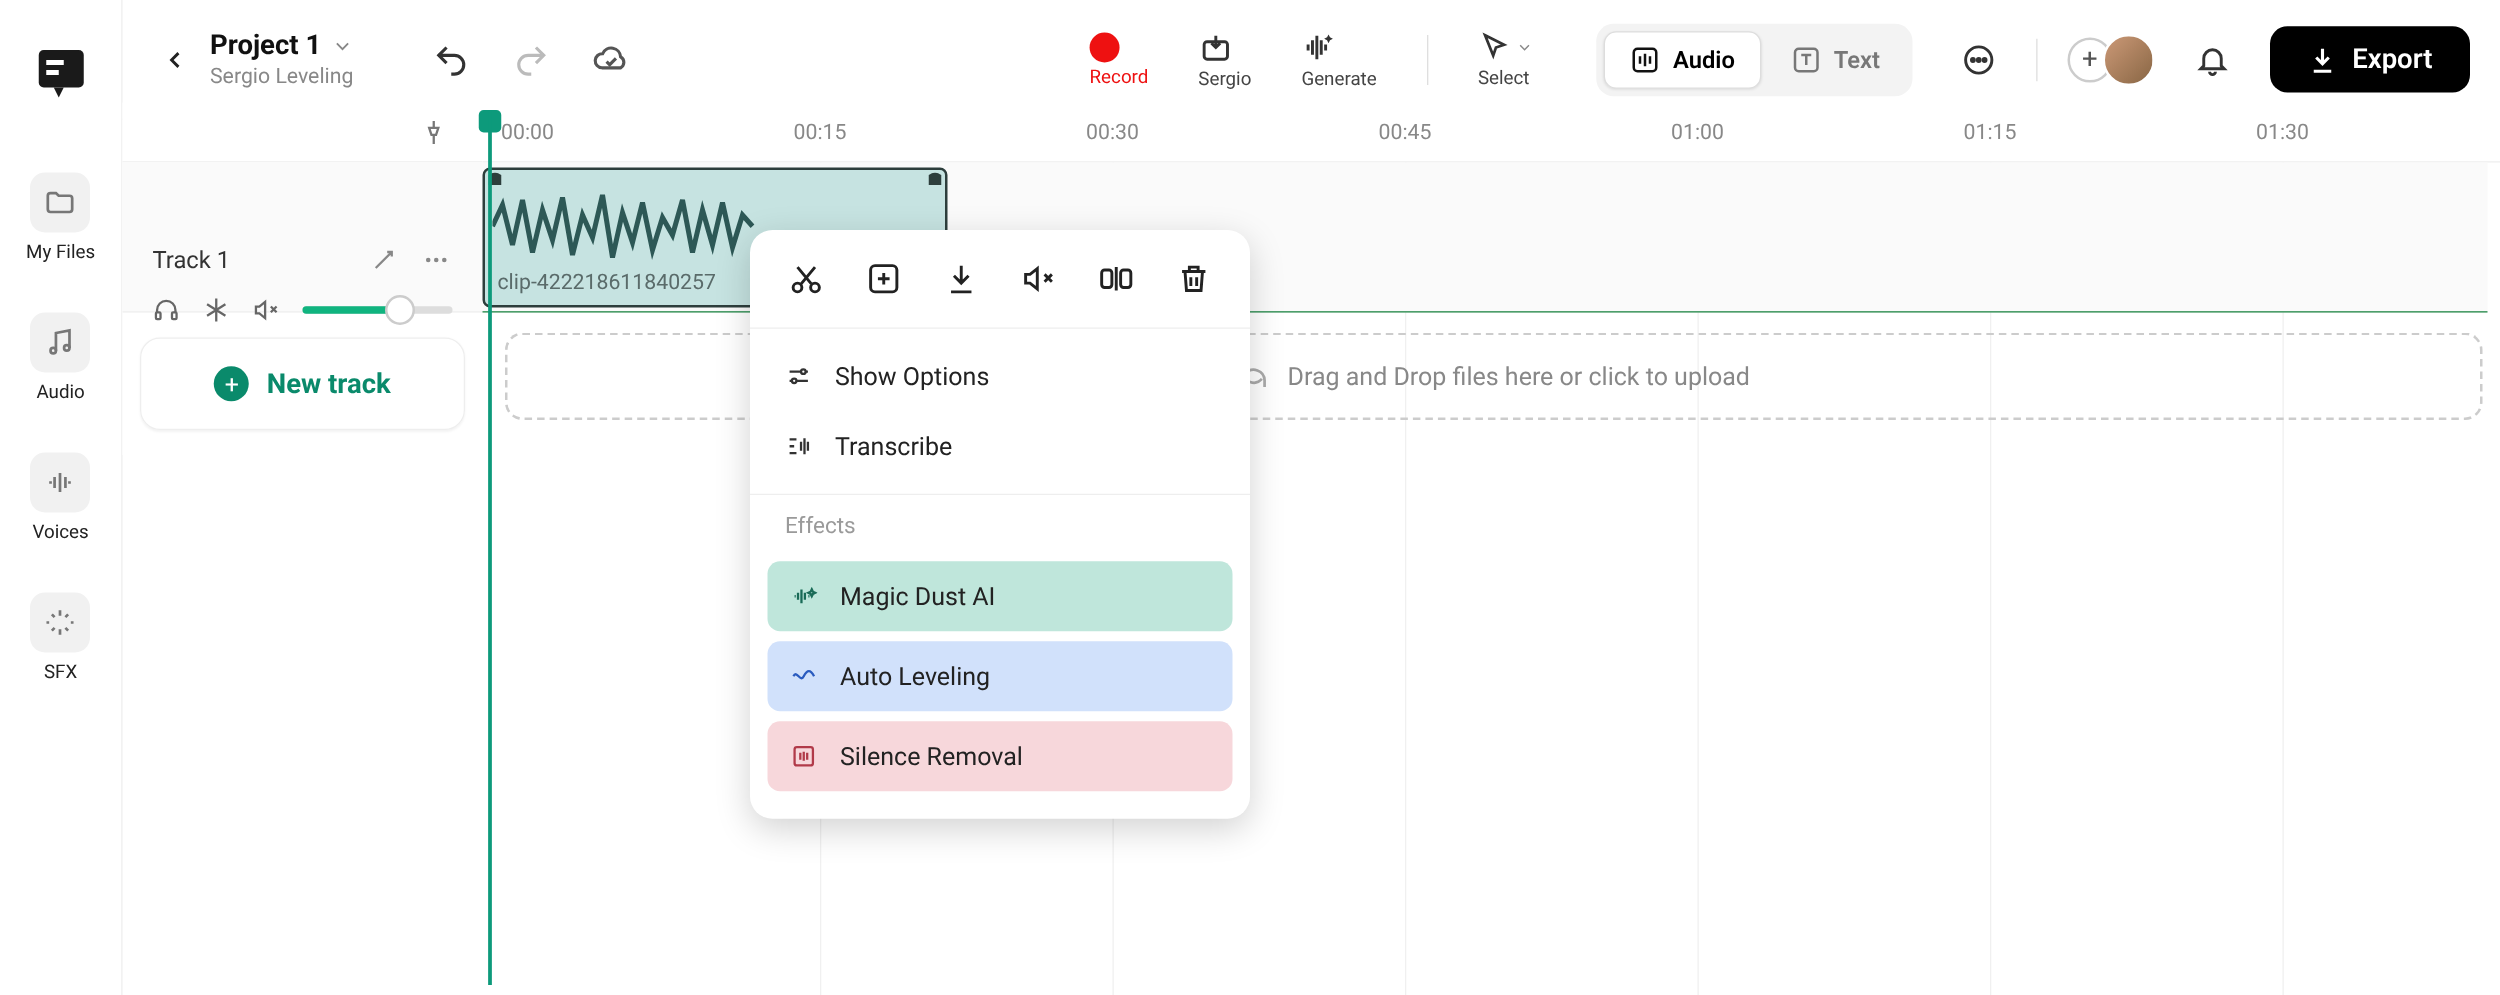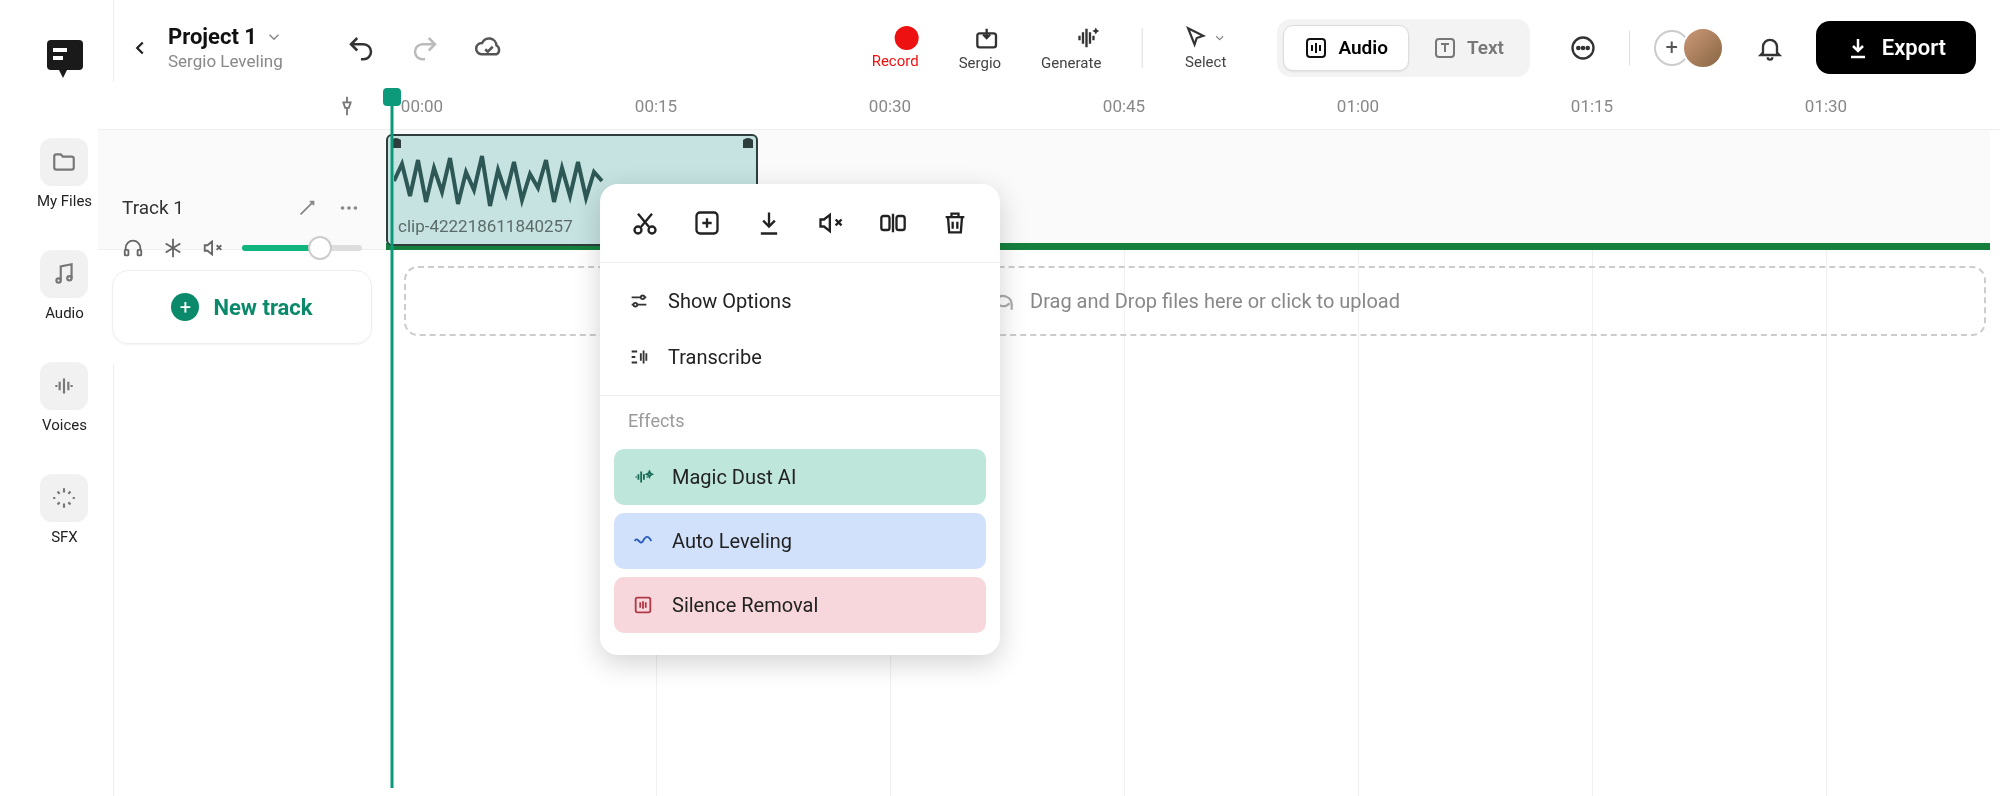--- a/index.html
+++ b/index.html
@@ -1,37 +1,37 @@
 <!DOCTYPE html>
 <html><head>
 <meta charset="utf-8">
 <style>
   * { box-sizing: border-box; margin: 0; padding: 0; font-family: -apple-system, BlinkMacSystemFont, "Segoe UI", Roboto, sans-serif; }
   body { width: 2000px; height: 796px; background: #fff; overflow: hidden; position: relative; }
 
   
-  .left-rail { position: absolute; left: 16px; top: 0; width: 98px; height: 100%; background: #fff; border-right: 1px solid #eee; display: flex; flex-direction: column; align-items: center; }
+  .left-rail { position: absolute; left: 0; top: 0; width: 98px; height: 100%; background: #fff; border-right: 1px solid #eee; display: flex; flex-direction: column; align-items: center; }
   .logo { width: 48px; height: 48px; margin-top: 34px; }
   .rail-items { margin-top: 56px; display: flex; flex-direction: column; gap: 40px; align-items: center; }
   .rail-item { display: flex; flex-direction: column; align-items: center; gap: 6px; cursor: pointer; }
   .rail-icon-box { width: 48px; height: 48px; border-radius: 12px; background: #f1f1f1; display: flex; align-items: center; justify-content: center; }
   .rail-label { font-size: 15px; color: #222; }
 
   
   .top-bar { position: absolute; left: 98px; top: 0; right: 0; height: 96px; border-bottom: 1px solid #eee; display: flex; align-items: center; padding: 0 24px; }
   .back-btn { width: 36px; height: 36px; display: flex; align-items: center; justify-content: center; cursor: pointer; margin-right: 10px; }
   .proj-block { display: flex; flex-direction: column; margin-right: 40px; }
   .proj-title-row { display: flex; align-items: center; gap: 8px; cursor: pointer; }
   .proj-title { font-size: 22px; font-weight: 700; color: #111; }
   .proj-user { font-size: 17px; color: #888; margin-top: 2px; }
   .hist-btns { display: flex; align-items: center; gap: 28px; margin-left: 20px; }
   .icon-btn { width: 36px; height: 36px; display: flex; align-items: center; justify-content: center; cursor: pointer; }
 
   .center-tools { position: absolute; left: 50%; transform: translateX(-50%); display: flex; align-items: center; gap: 40px; }
-  .tool-col { display: flex; flex-direction: column; align-items: flex-end; gap: 2px; cursor: pointer; }
+  .tool-col { display: flex; flex-direction: column; align-items: flex-start; gap: 2px; cursor: pointer; }
   .tool-label { font-size: 15px; color: #444; }
   .tool-label.red { color: #e11; }
   .rec-dot { width: 24px; height: 24px; border-radius: 50%; background: #e11; }
   .divider-v { width: 1px; height: 40px; background: #ddd; }
 
   .mode-group { position: absolute; right: 470px; display: flex; background: #f3f3f3; border-radius: 14px; padding: 6px; gap: 4px; }
   .mode-btn { display: flex; align-items: center; gap: 10px; padding: 10px 20px; border-radius: 10px; font-size: 19px; font-weight: 600; cursor: pointer; }
   .mode-btn.active { background: #fff; box-shadow: 0 1px 2px rgba(0,0,0,.08); border:1px solid #ddd; }
 
   .right-cluster { position: absolute; right: 24px; display: flex; align-items: center; gap: 24px; }
@@ -57,21 +57,21 @@
   .track-ctrls { display: flex; align-items: center; gap: 18px; margin-top: 18px; }
   .vol-slider { flex: 1; height: 6px; background: #ddd; border-radius: 3px; position: relative; }
   .vol-fill { position: absolute; left: 0; top: 0; height: 100%; background: #10b47f; border-radius: 3px; width: 65%; }
   .vol-thumb { position: absolute; left: 65%; top: 50%; width: 24px; height: 24px; border-radius: 50%; background: #fff; border: 2px solid #ccc; transform: translate(-50%,-50%); }
 
   .new-track { margin: 20px 14px; padding: 22px; border: 1px solid #eee; border-radius: 16px; box-shadow: 0 1px 2px rgba(0,0,0,.05); display: flex; align-items: center; justify-content: center; gap: 14px; cursor: pointer; }
   .new-track-plus { width: 28px; height: 28px; border-radius: 50%; background: #0a8a6b; color: #fff; display: flex; align-items: center; justify-content: center; font-size: 20px; }
   .new-track-label { font-size: 22px; font-weight: 700; color: #0a8a6b; }
 
   
-  .lane { position: absolute; left: 386px; right: 10px; top: 130px; height: 120px; background: #fafafa; border-bottom: 7px solid #15803d; }
+  .lane { position: absolute; left: 386px; right: 10px; top: 130px; height: 120px; background: #fafafa; border-bottom: 1px solid #15803d; }
   .clip { position: absolute; left: 0; top: 4px; height: 112px; width: 372px; background: #c6e3e1; border: 2px solid #2d3e3c; border-radius: 6px; overflow: hidden; }
   .clip-handle { position:absolute; top:2px; width:12px; height:20px; }
   .clip-handle.left{left:2px;} .clip-handle.right{right:2px;}
   .clip-label { position: absolute; left: 10px; bottom: 8px; font-size: 17px; color: #5a6b6a; }
   .waveform { position: absolute; left: 6px; right: 6px; top: 16px; height: 58px; }
 
   .dropzone { position: absolute; left: 404px; right: 14px; top: 266px; height: 70px; border: 2px dashed #ccc; border-radius: 14px; display: flex; align-items: center; justify-content: center; gap: 14px; color: #888; font-size: 20px; cursor: pointer; }
 
   .grid-line { position:absolute; top:130px; bottom:0; width:1px; background:#f0f0f0; }
 

